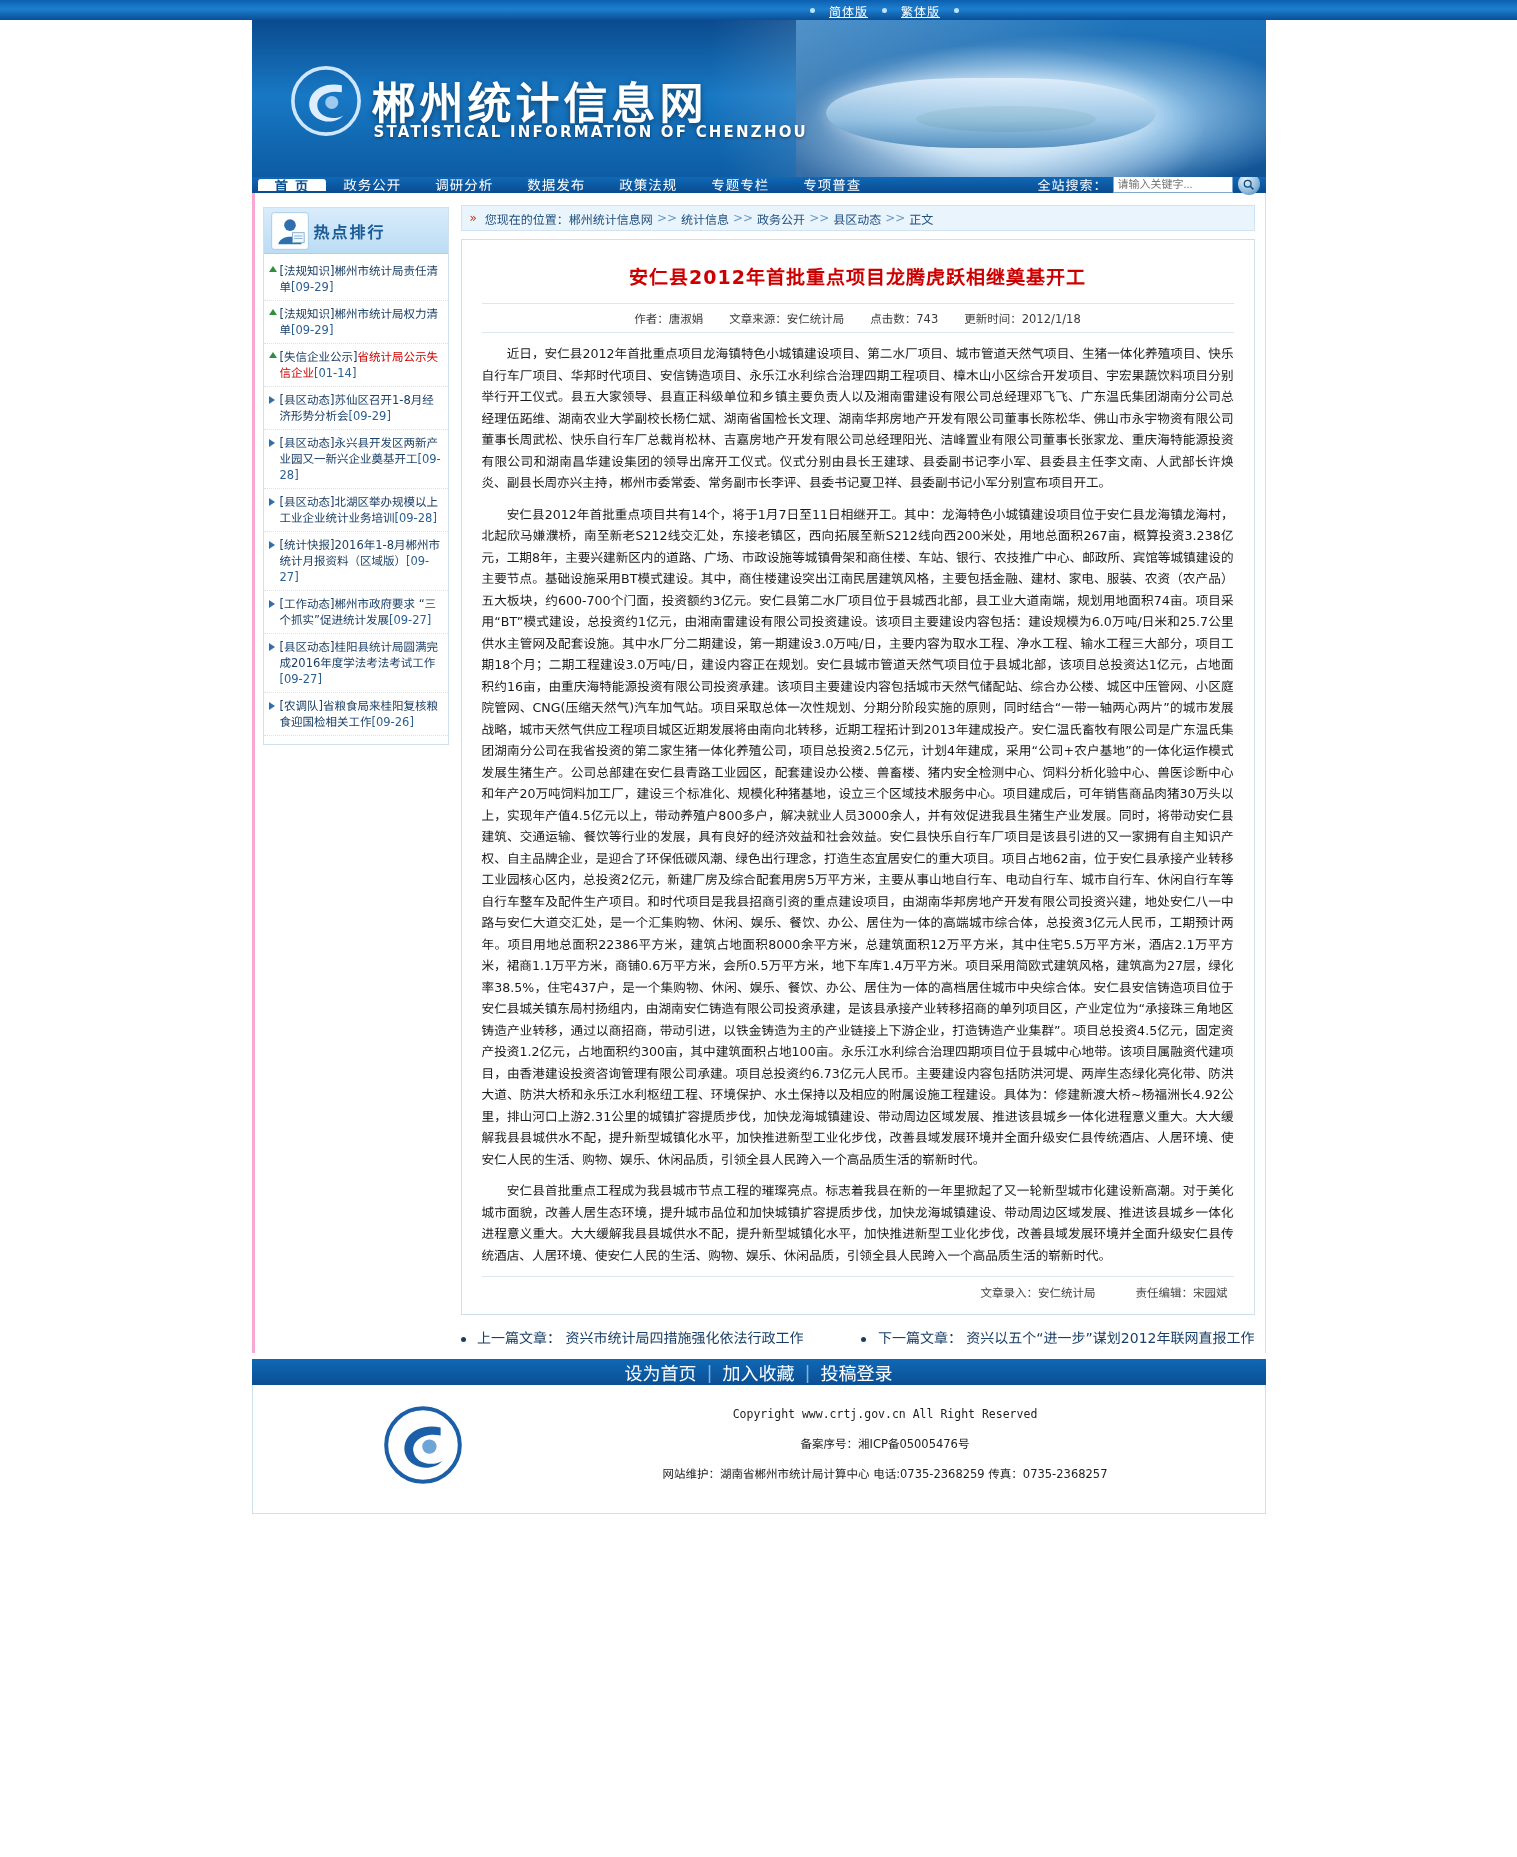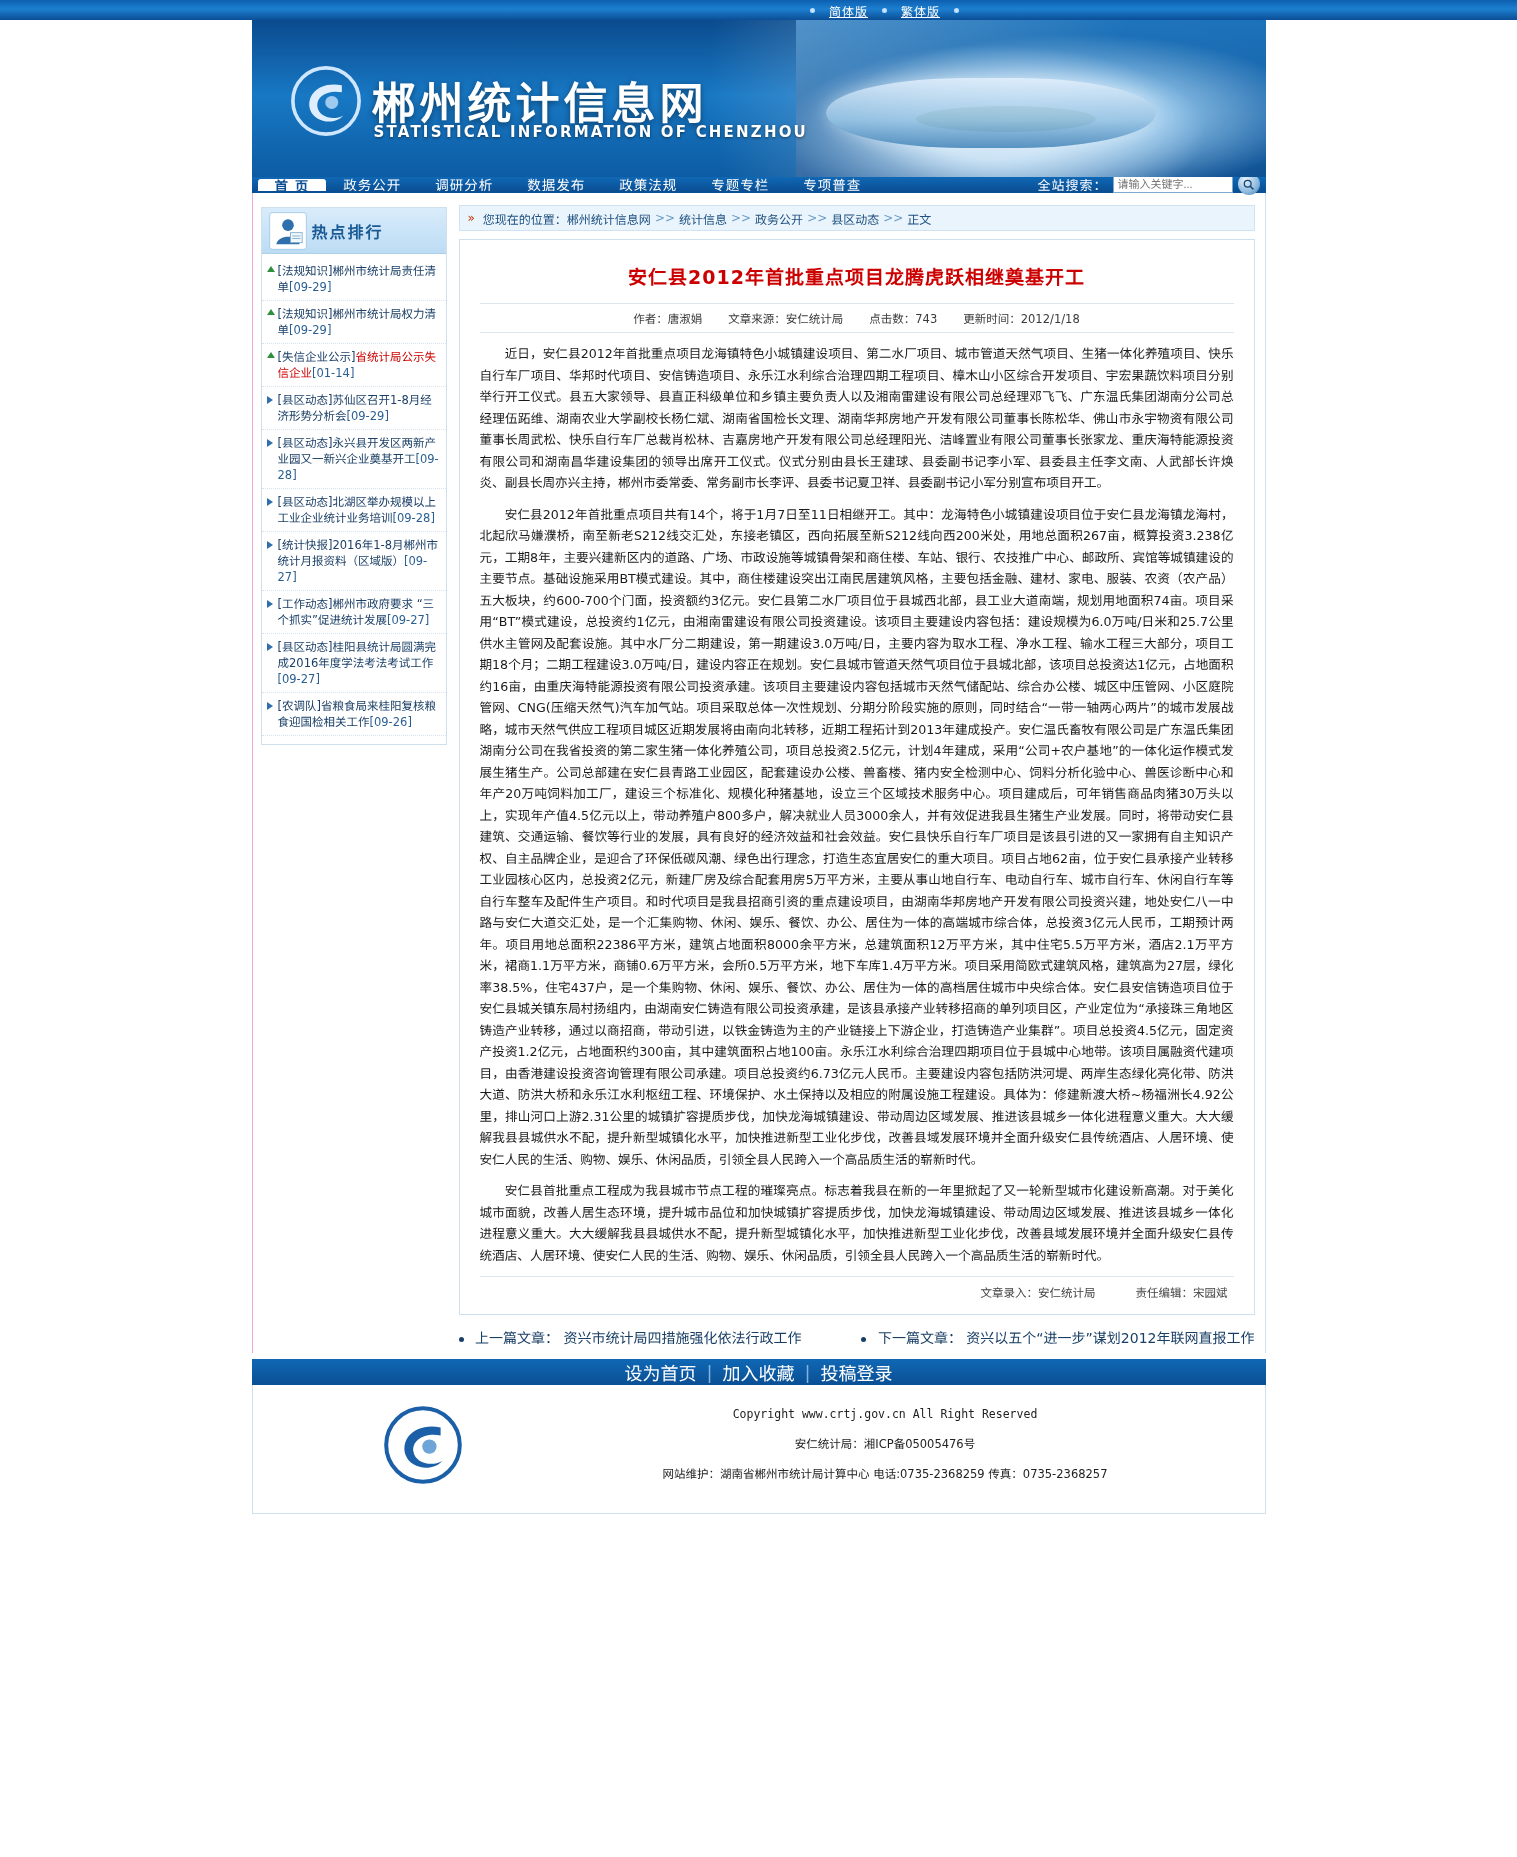--- a/index.html
+++ b/index.html
@@ -144,21 +144,21 @@
     background: radial-gradient(circle at 35% 30%, #e8f3ff, #8bb8dd 60%, #3f79ab);
     display:flex; align-items:center; justify-content:center;
     cursor: pointer;
   }
 
   
   .content {
     display: flex;
     background: #ffffff;
     padding: 8px 0 0 0;
-    border-left: 1px solid #f9a8d4;
+    border-left: 3px solid #f9a8d4;
     border-right: 1px solid #cfdfec;
   }
 
   
   .sidebar {
     width: 186px;
     margin: 6px 0 0 8px;
     border: 1px solid #cfdfec;
     background: #ffffff;
     align-self: flex-start;
@@ -450,20 +450,20 @@
     </div>
 
     <div class="footer">
       <svg class="flogo" viewBox="0 0 100 100">
         <circle cx="50" cy="50" r="46" fill="none" stroke="#1b5fa8" stroke-width="5"></circle>
         <path d="M72 28 C40 22, 22 42, 28 62 C34 80, 62 84, 74 70 C60 78, 40 72, 38 58 C36 44, 52 34, 72 38 Z" fill="#1b5fa8"></path>
         <circle cx="58" cy="52" r="9" fill="#6ea4d6"></circle>
       </svg>
       <div class="fcol">
         <div class="copy">Copyright www.crtj.gov.cn All Right Reserved</div>
-        <div>安仁统计局：湘ICP备05005476号</div>
+        <div>备案序号：湘ICP备05005476号</div>
         <div>网站维护：湖南省郴州市统计局计算中心 电话:0735-2368259  传真：0735-2368257</div>
       </div>
     </div>
 
   </div>
   <div class="bottom-strip"></div>
 </div>
 
 </body></html>

